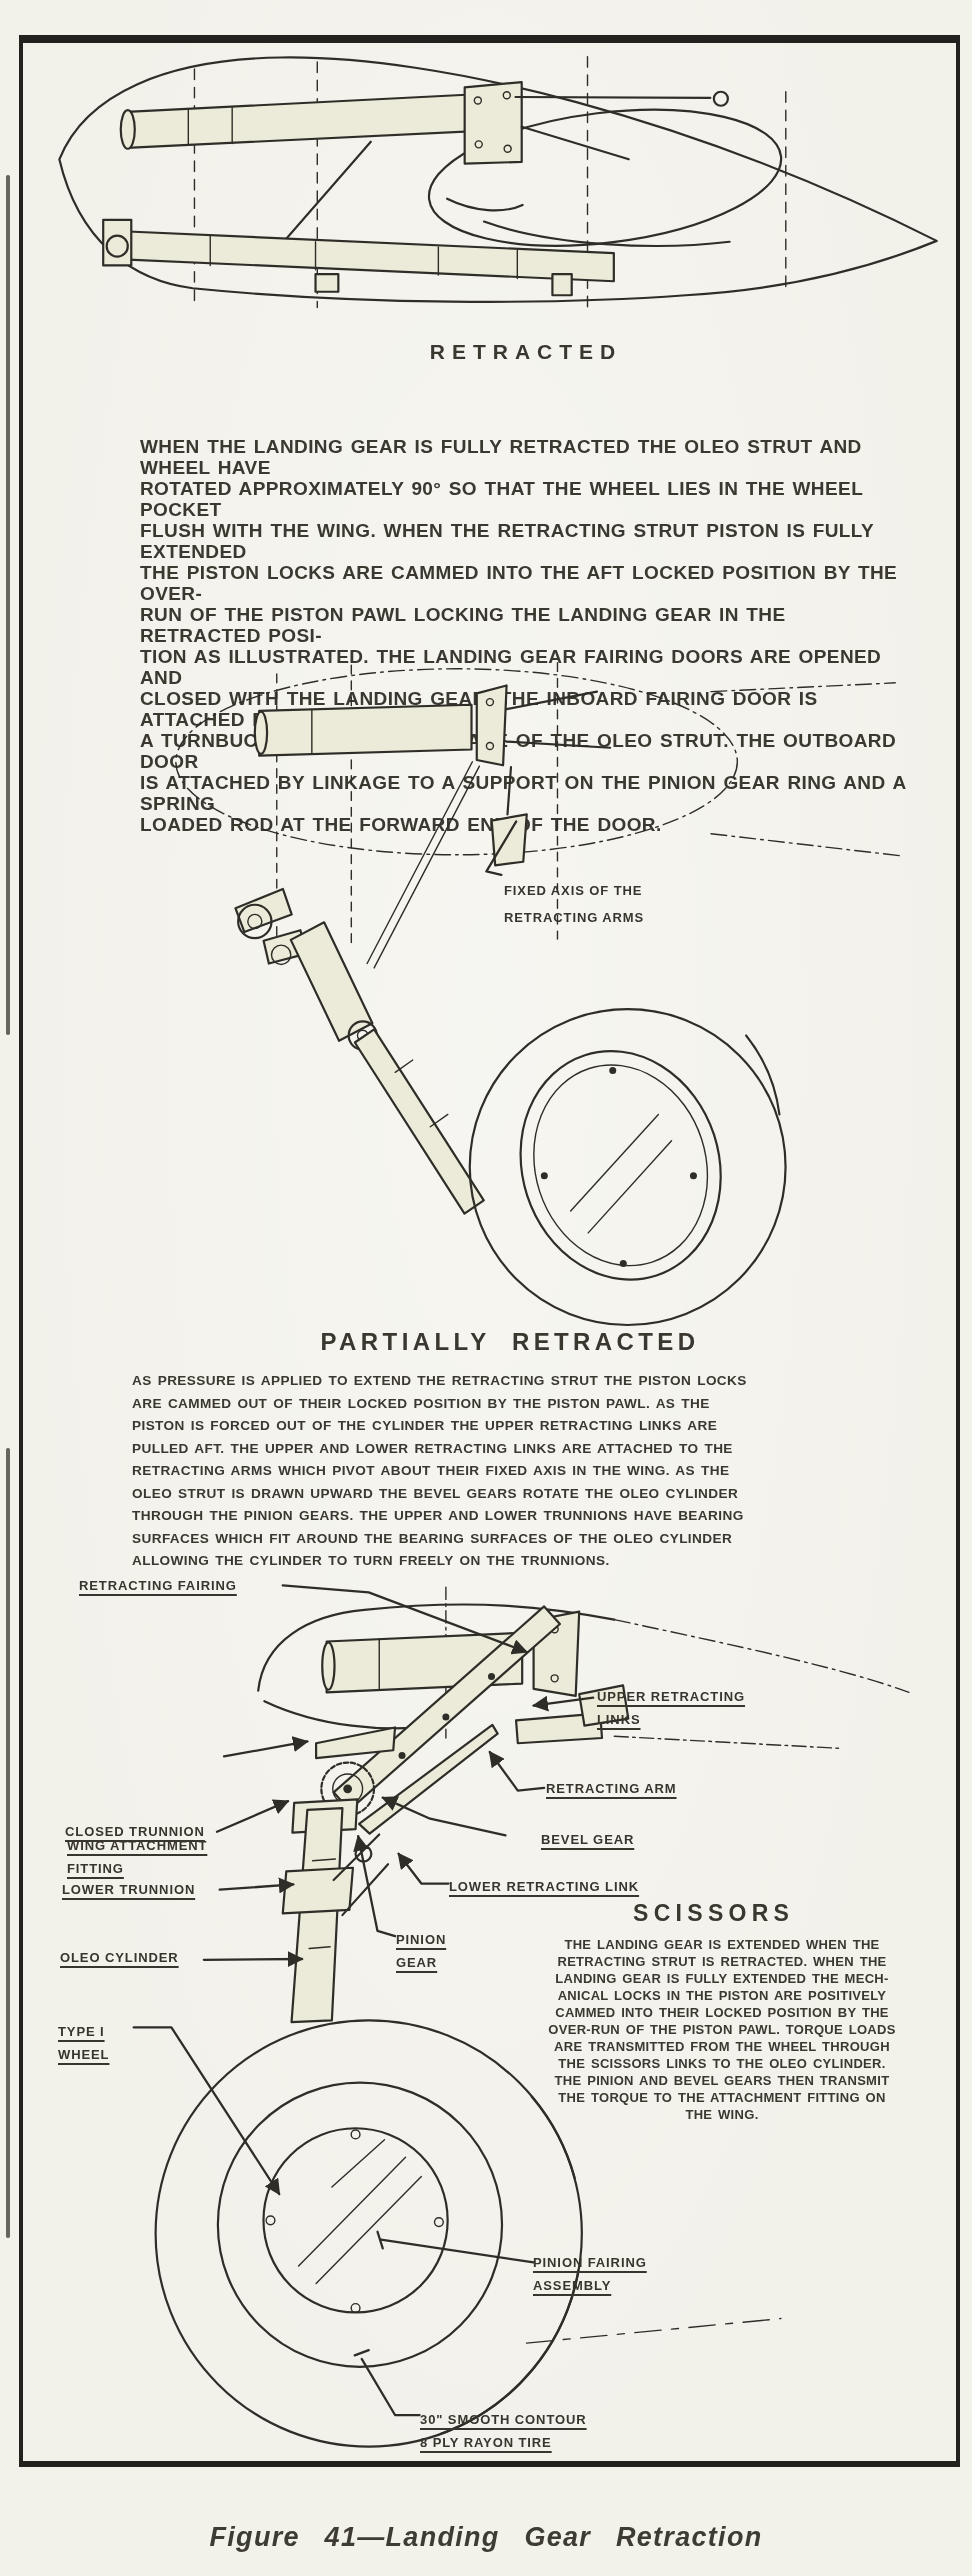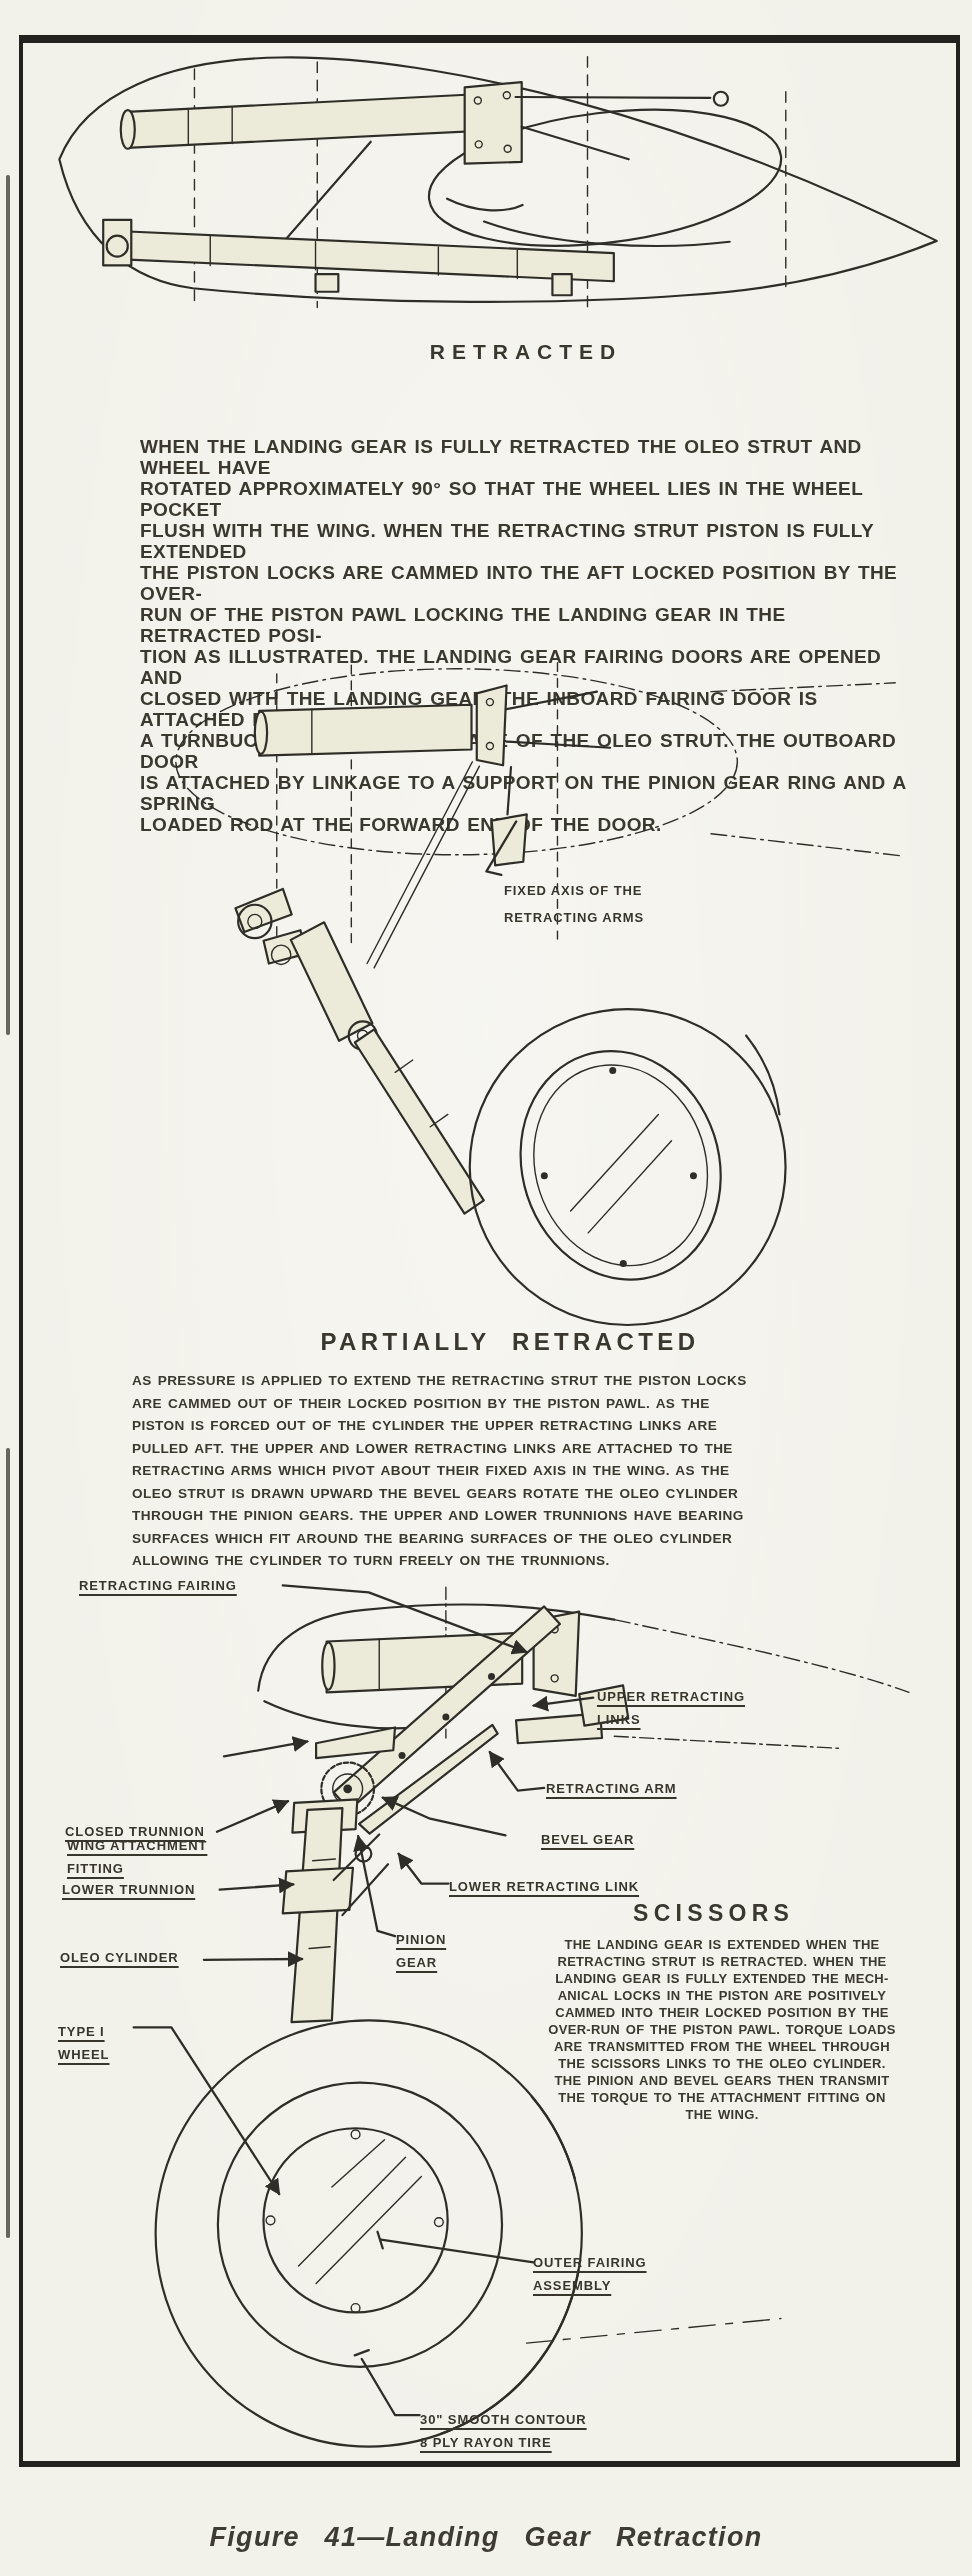--- a/index.html
+++ b/index.html
@@ -263,21 +263,21 @@
   <div class="callout" style="left:546px;top:1777px;">RETRACTING ARM</div>
   <div class="callout" style="left:65px;top:1820px;">CLOSED TRUNNION</div>
   <div class="callout" style="left:505px;top:1828px;margin-left:36px;">BEVEL GEAR</div>
   <div class="callout" style="left:62px;top:1878px;">LOWER TRUNNION</div>
   <div class="callout" style="left:449px;top:1875px;">LOWER RETRACTING LINK</div>
   <div class="callout" style="left:396px;top:1928px;">PINION
 GEAR</div>
   <div class="callout" style="left:60px;top:1946px;">OLEO CYLINDER</div>
   <div class="callout" style="left:58px;top:2020px;">TYPE I
 WHEEL</div>
-  <div class="callout" style="left:533px;top:2251px;">OUTER FAIRING
+  <div class="callout" style="left:533px;top:2251px;">PINION FAIRING
 ASSEMBLY</div>
   <div class="callout" style="left:420px;top:2408px;">30" SMOOTH CONTOUR
 8 PLY RAYON TIRE</div>
 
   <div class="heading" id="h-extended">SCISSORS</div>
   <div class="body-text" id="p3">THE LANDING GEAR IS EXTENDED WHEN THE
 RETRACTING STRUT IS RETRACTED. WHEN THE
 LANDING GEAR IS FULLY EXTENDED THE MECH-
 ANICAL LOCKS IN THE PISTON ARE POSITIVELY
 CAMMED INTO THEIR LOCKED POSITION BY THE

